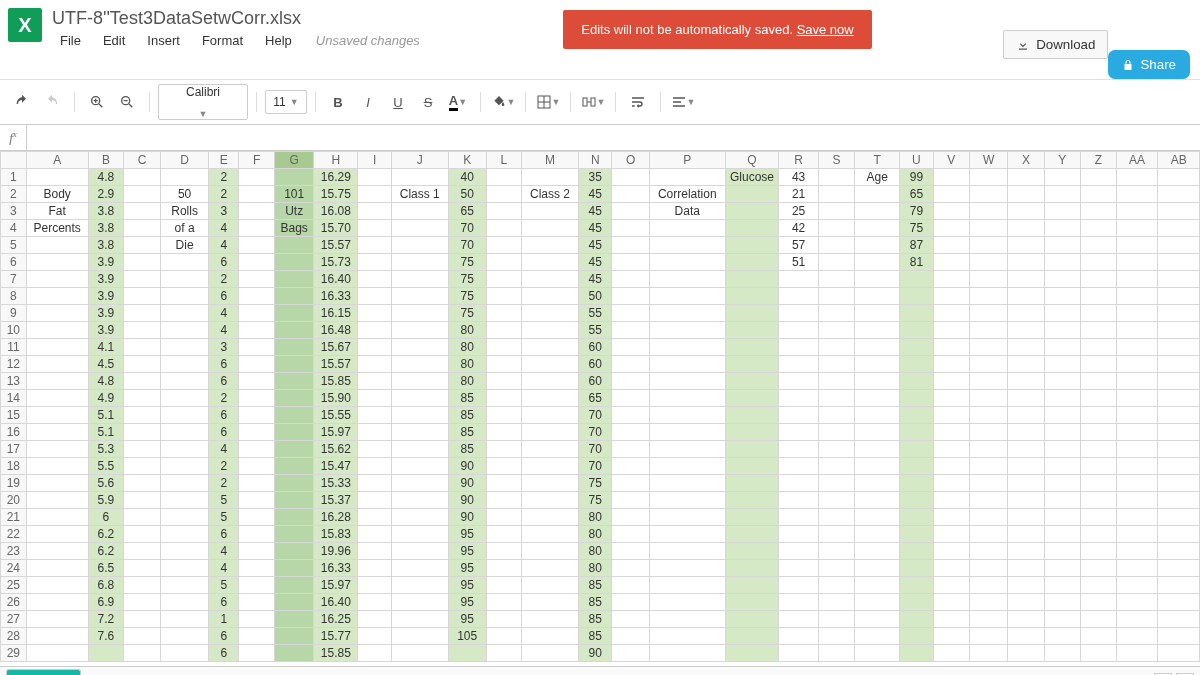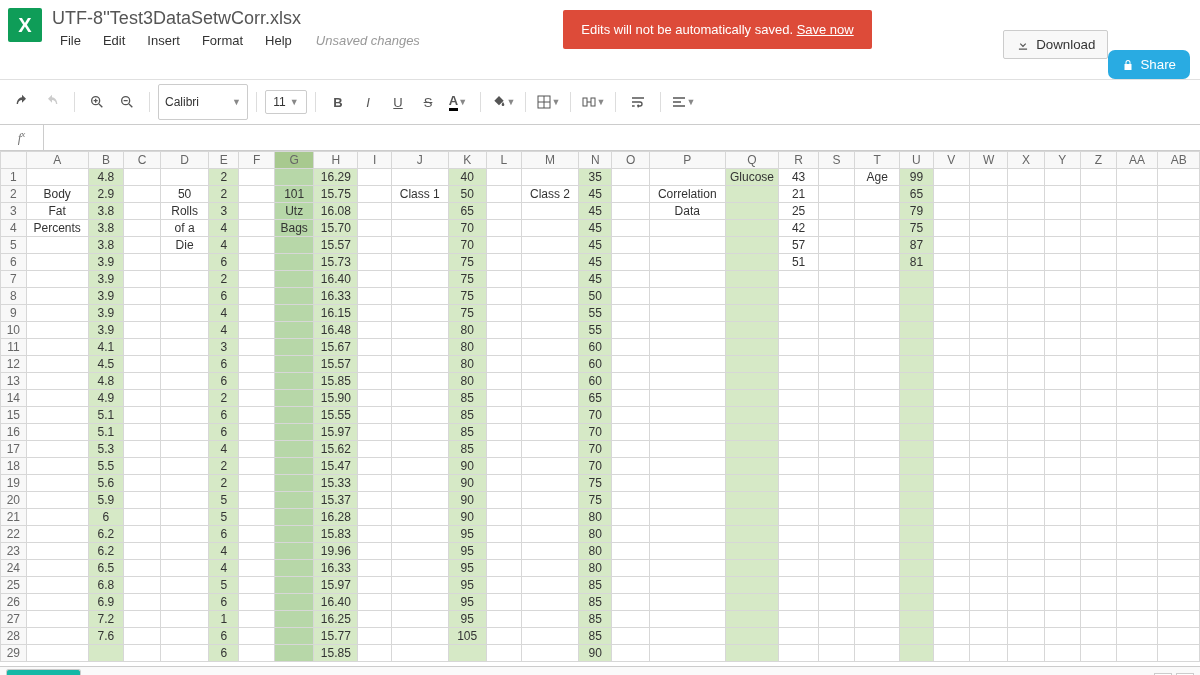--- a/index.html
+++ b/index.html
@@ -13,27 +13,27 @@
   .unsaved { color:#999; font-style:italic; padding:2px 12px;}
   .topbar-spacer{ flex:1; display:flex; justify-content:center; align-items:flex-start; padding-top:6px;}
   .savebanner { background:#dd4b39; color:#fff; padding:12px 18px; border-radius:2px; font-size:13px;}
   .savebanner a{ color:#fff; text-decoration:underline; cursor:pointer;}
   .topbtns { display:flex; align-items:center; padding-top:6px;}
   .btn-dl { background:#f8f8f8; border:1px solid #ccc; padding:6px 12px; border-radius:2px; cursor:pointer; color:#333; font-weight:500; display:flex; align-items:center; gap:6px;}
   .btn-share{ background:#29abe2; color:#fff; border:none; padding:7px 14px; border-radius:7px; cursor:pointer; font-weight:500; display:flex; align-items:center; gap:6px;margin-top:40px;}
   .toolbar { border-top:1px solid #e0e0e0; border-bottom:1px solid #ccc; display:flex; align-items:center; padding:4px 8px; gap:2px; background:#fff;}
   .tb-btn{ width:28px; height:26px; display:flex; align-items:center; justify-content:center; cursor:pointer; border-radius:2px; color:#555;}
   .tb-sep{ width:1px; height:20px; background:#ddd; margin:0 6px;}
-  .fontname{ width:90px; height:36px; border:1px solid #ccc; display:flex; align-items:center; justify-content:space-between; padding:0 6px; font-size:12px; border-radius:2px; cursor:pointer;}
+  .fontname{ width:90px; height:36px; border:1px solid #ccc; display:flex; align-items:center; justify-content:space-between; padding:0 6px; font-size:12px; border-radius:2px; cursor:pointer;flex-direction:column;}
   .fontsize{ width:42px; height:24px; border:1px solid #ccc; display:flex; align-items:center; justify-content:center; gap:4px; font-size:12px; border-radius:2px; cursor:pointer;}
   .caret{ font-size:9px; color:#888;}
   .bold{font-weight:bold;} .ital{font-style:italic;} .u{text-decoration:underline;} .s{text-decoration:line-through;}
   .colorA{ border-bottom:3px solid #000; padding-bottom:0; font-weight:bold;}
   .fxrow{ display:flex; align-items:center; border-bottom:1px solid #ccc;}
-  .fxlabel{ width:44px; text-align:center; font-style:italic; font-family:serif; color:#777; border-right:1px solid #ccc; padding:4px 0;}
+  .fxlabel{ width:27px; text-align:center; font-style:italic; font-family:serif; color:#777; border-right:1px solid #ccc; padding:4px 0;}
   .fxinput{ flex:1; border:none; outline:none; padding:4px 6px; font-size:13px;}
   .gridwrap{ position:relative; overflow:auto; height:calc(100% - 160px); }
   table.sheet{ border-collapse:collapse; table-layout:fixed; }
   table.sheet th, table.sheet td{ border:1px solid #d7d7d7; height:17px; font-size:12px; padding:0 4px; text-align:center; white-space:nowrap; overflow:hidden;}
   table.sheet th{ background:#f8f8f8; color:#666; font-weight:normal; position:sticky; }
   table.sheet thead th{ top:0; z-index:2;}
   table.sheet tbody th{ left:0; z-index:1; width:32px;}
   .rowhdr{ width:32px;}
   .colA,.colC,.colD,.colF,.colI,.colL,.colM,.colO,.colR,.colS,.colT,.colV,.colW,.colX,.colY,.colZ,.colAA,.colAB{ width:72px;}
   .colB,.colE,.colH,.colK,.colN,.colQ,.colU{ width:54px;}

